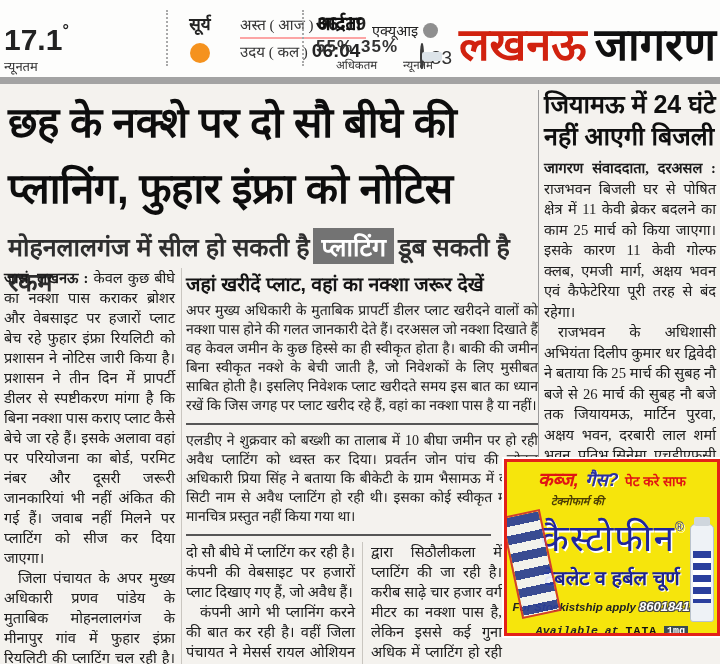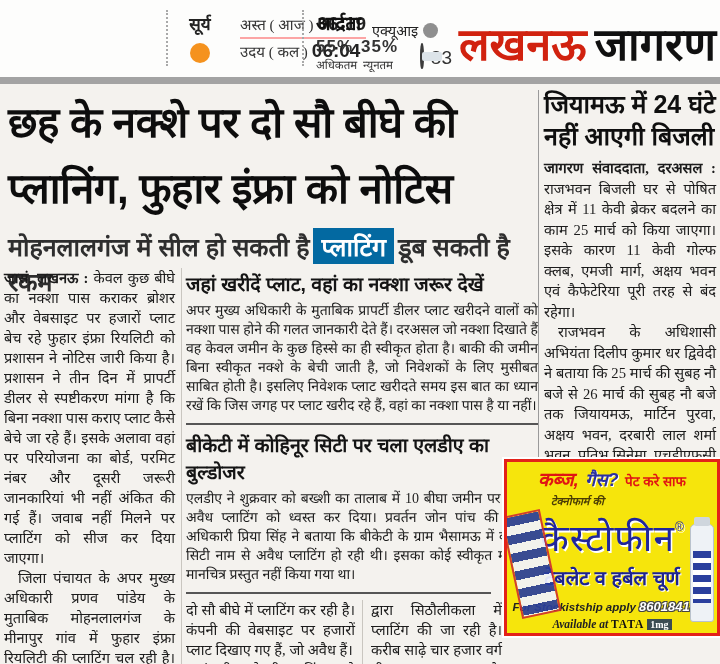--- a/index.html
+++ b/index.html
@@ -21,38 +21,38 @@
   .sun-icon { width:20px; height:20px; border-radius:50%; background:#f5921e; margin:8px auto 0; }
   .sun-row { display:flex; align-items:baseline; gap:4px; padding:1px 0 2px; }
   .sun-row.first { border-bottom:2px solid #fca5a5; }
   .sr-label { font-size:15px; color:#333; }
   .sr-time { font-family:"Liberation Sans",sans-serif; font-size:19px; font-weight:bold; color:#222; }
   .hum-block { position:absolute; left:316px; top:10px; }
   .hum-title { font-family:"Liberation Sans",sans-serif; font-weight:bold; font-size:19px; color:#111; }
   .hum-vals { font-family:"Liberation Sans",sans-serif; font-size:17px; font-weight:bold; color:#333; margin-top:1px; letter-spacing:1px; }
   .hum-vals span { margin-right:8px; }
   .hum-labels { font-size:11.5px; color:#333; }
-  .hum-labels span { margin-right:6px; }
+  .hum-labels span { margin-right:6px;margin-left:20px; }
   .aqi-block { position:absolute; left:372px; top:20px; width:80px; }
   .aqi-top { display:flex; align-items:center; gap:5px; font-size:14.5px; color:#222; }
   .aqi-dot { width:15px; height:15px; border-radius:50%; background:#8f8f8f; display:inline-block; }
   .aqi-bottom { display:flex; align-items:flex-end; gap:7px; margin-top:3px;padding-left:48px; }
   .face { position:relative; display:inline-block; width:24px; height:26px; background:#3c3c3c; border-radius:45% 45% 40% 40%; }
   .face .maskband { position:absolute; left:2px; top:9px; width:20px; height:9px; background:#dde4e9; border-radius:2px; }
   .aqi-val { font-family:"Liberation Sans",sans-serif; font-size:19px; color:#333; }
   .masthead { position:absolute; right:4px; top:22px; font-family:"Liberation Sans",sans-serif; font-weight:bold; font-size:45px; line-height:45px; letter-spacing:0px; }
   .mh-red { color:#d1220f; }
   .mh-black { color:#101010; margin-left:8px; }
   .graybar { position:absolute; left:0; top:77px; width:720px; height:7px; background:#a3a3a3; }
 
   
   .lead-story { position:absolute; left:0; top:84px; width:538px; }
   .headline { font-family:"Liberation Sans",sans-serif; font-weight:bold; color:#0d0d0d; font-size:42px; line-height:66px; padding:6px 6px 0 8px; letter-spacing:-0.5px; }
   .subheadline { font-family:"Liberation Sans",sans-serif; font-weight:bold; color:#2e2e2e; font-size:25px; padding:6px 6px 8px 8px; }
-  .subheadline .hl { background:#0369a1; color:#fff; padding:1px 8px; margin:0 4px; display:inline-block; }
+  .subheadline .hl { background:#737373; color:#fff; padding:1px 8px; margin:0 4px; display:inline-block; }
   .body-grid { position:absolute; left:0; top:184px; width:538px; }
   .p { font-size:14.6px; line-height:20px; color:#1c1c1c; text-align:justify; }
   .p.indent { text-indent:14px; }
   .lead-in { font-weight:bold; }
   .col1 { position:absolute; left:2px; top:0; width:180px; height:396px; padding:0 6px 0 2px; border-right:1px solid #c9c6c0; }
   .mid-area { position:absolute; left:186px; top:0; width:352px; }
   .infobox h3 { font-family:"Liberation Sans",sans-serif; font-size:19.5px; color:#141414; margin:2px 0 4px; }
   .infobox p { font-size:14px; line-height:19px; color:#1c1c1c; text-align:justify; }
   .rule { border-top:2px solid #555; margin:8px 0 6px; }
   .rule2 { width:305px; }
@@ -71,34 +71,38 @@
   .ad-line1 { margin-top:4px; font-family:"Liberation Sans",sans-serif; white-space:nowrap; }
   .ad-l1a { color:#e01414; font-weight:bold; font-style:italic; font-size:19px; }
   .ad-l1b { color:#2a2fa0; font-weight:bold; font-style:italic; font-size:18px; text-shadow:1px 1px 0 #fff; margin:0 2px; }
   .ad-l1c { color:#e01414; font-weight:bold; font-size:13.5px; }
   .ad-line2 { font-family:"Liberation Sans",sans-serif; font-style:italic; font-weight:bold; font-size:11px; color:#4a3c05; margin-top:1px; text-align:left; padding-left:44px; }
   .ad-brand { font-family:"Liberation Sans",sans-serif; font-weight:normal; color:#20269c; font-size:37px; line-height:38px; letter-spacing:1px; text-shadow:1.5px 1.5px 0 #fff; }
   .ad-brand .reg { font-size:12px; vertical-align:20px; letter-spacing:0; }
   .ad-line3 { font-family:"Liberation Sans",sans-serif; font-weight:bold; color:#1d2390; font-size:20px; margin-top:6px; text-shadow:1px 1px 0 #fff; }
   .ad-line4 { font-family:"Liberation Sans",sans-serif; font-weight:bold; font-style:italic; font-size:11.5px; color:#222; margin-top:8px; }
   .ad-line4 .phone { color:#fff; font-size:13px; text-shadow:-1px -1px 0 #444,1px -1px 0 #444,-1px 1px 0 #444,1px 1px 0 #444; }
-  .ad-line5 { font-family:Liberation Serif, serif; font-weight:bold; font-style:italic; font-size:11.5px; color:#222; margin-top:4px; }
+  .ad-line5 { font-family:Liberation Mono, monospace; font-weight:bold; font-style:italic; font-size:11.5px; color:#222; margin-top:10px; }
   .ad-line5 .tata { font-style:normal; font-weight:bold; letter-spacing:1px; color:#111; }
   .ad-line5 .onemg { font-style:normal; background:#3b4c52; color:#fff; padding:0 3px; font-size:10px; }
   .tablet-strip { position:absolute; left:4px; top:50px; width:40px; height:104px; background:repeating-linear-gradient(180deg,#2a3f9e 0 9px,#f2f4ff 9px 18px); border:2px solid #d03030; transform:rotate(-12deg); opacity:.92; }
   .bottle { position:absolute; right:3px; top:62px; width:24px; height:98px; background:#eef2f6; border:1px solid #b9c2cc; border-radius:5px 5px 3px 3px; }
   .bottle::before { content:""; position:absolute; left:3px; top:-8px; width:16px; height:9px; background:#cfd6dd; border-radius:2px; }
   .bottle::after { content:""; position:absolute; left:2px; top:26px; width:18px; height:52px; background:repeating-linear-gradient(180deg,#2a3f9e 0 7px,#fff 7px 12px); }
 </style>
 </head>
 <body>
 
 <div class="page">
 
   <header class="topbar">
+    <div class="temp-block">
+      <div class="temp-val"><span>17.1</span><span class="deg">°</span></div>
+      <div class="temp-label">न्यूनतम</div>
+    </div>
     <div class="vdiv vd1"></div>
     <div class="sun-block">
       <div class="sun-left">
         <div class="sun-word">सूर्य</div>
         <div class="sun-icon"></div>
       </div>
       <div class="sun-times">
         <div class="sun-row first">
           <span class="sr-label">अस्त ( आज )</span>
           <span class="sr-time">06:19</span>
@@ -151,21 +155,20 @@
         <p class="p"><strong class="lead-in">जासं, लखनऊ :</strong> <span>केवल कुछ बीघे का नक्शा पास कराकर ब्रोशर और वेबसाइट पर हजारों प्लाट बेच रहे फुहार इंफ्रा रियलिटी को प्रशासन ने नोटिस जारी किया है। प्रशासन ने तीन दिन में प्रापर्टी डीलर से स्पष्टीकरण मांगा है कि बिना नक्शा पास कराए प्लाट कैसे बेचे जा रहे हैं। इसके अलावा वहां पर परियोजना का बोर्ड, परमिट नंबर और दूसरी जरूरी जानकारियां भी नहीं अंकित की गई हैं। जवाब नहीं मिलने पर प्लाटिंग को सीज कर दिया जाएगा।</span></p>
         <p class="p indent">जिला पंचायत के अपर मुख्य अधिकारी प्रणव पांडेय के मुताबिक मोहनलालगंज के मीनापुर गांव में फुहार इंफ्रा रियलिटी की प्लाटिंग चल रही है। शिकायत के बाद जांच की तो पता चला कि फुहार इंफ्रा रियलिटी का केवल 11770 वर्ग मीटर (करीब छह बीघा) का नक्शा ही पास है। मगर कंपनी करीब</p>
       </div>
       <div class="mid-area">
         <div class="infobox">
           <h3>जहां खरीदें प्लाट, वहां का नक्शा जरूर देखें</h3>
           <p>अपर मुख्य अधिकारी के मुताबिक प्रापर्टी डीलर प्लाट खरीदने वालों को नक्शा पास होने की गलत जानकारी देते हैं। दरअसल जो नक्शा दिखाते हैं वह केवल जमीन के कुछ हिस्से का ही स्वीकृत होता है। बाकी की जमीन बिना स्वीकृत नक्शे के बेची जाती है, जो निवेशकों के लिए मुसीबत साबित होती है। इसलिए निवेशक प्लाट खरीदते समय इस बात का ध्यान रखें कि जिस जगह पर प्लाट खरीद रहे हैं, वहां का नक्शा पास है या नहीं।</p>
         </div>
         <div class="rule"></div>
         <div class="infobox">
-          <h3>बीकेटी में कोहिनूर सिटी पर चला एलडीए का बुल्डोजर</h3>
           <p>एलडीए ने शुक्रवार को बख्शी का तालाब में 10 बीघा जमीन पर हो रही अवैध प्लाटिंग को ध्वस्त कर दिया। प्रवर्तन जोन पांच की जोनल अधिकारी प्रिया सिंह ने बताया कि बीकेटी के ग्राम भैसामऊ में कोहिनूर सिटी नाम से अवैध प्लाटिंग हो रही थी। इसका कोई स्वीकृत मानचित्र मानचित्र प्रस्तुत नहीं किया गया था।</p>
         </div>
         <div class="rule rule2"></div>
         <div class="two-cols">
           <div class="col2">
             <p class="p">दो सौ बीघे में प्लाटिंग कर रही है। कंपनी की वेबसाइट पर हजारों प्लाट दिखाए गए हैं, जो अवैध हैं।</p>
             <p class="p indent">कंपनी आगे भी प्लानिंग करने की बात कर रही है। वहीं जिला पंचायत ने मेसर्स रायल ओशियन इंफ्राटेक को भी नोटिस जारी की है। कंपनी</p>
           </div>
           <div class="col3">
             <p class="p">द्वारा सिठौलीकला में प्लाटिंग की जा रही है। करीब साढ़े चार हजार वर्ग मीटर का नक्शा पास है, लेकिन इससे कई गुना अधिक में प्लाटिंग हो रही है।</p>

